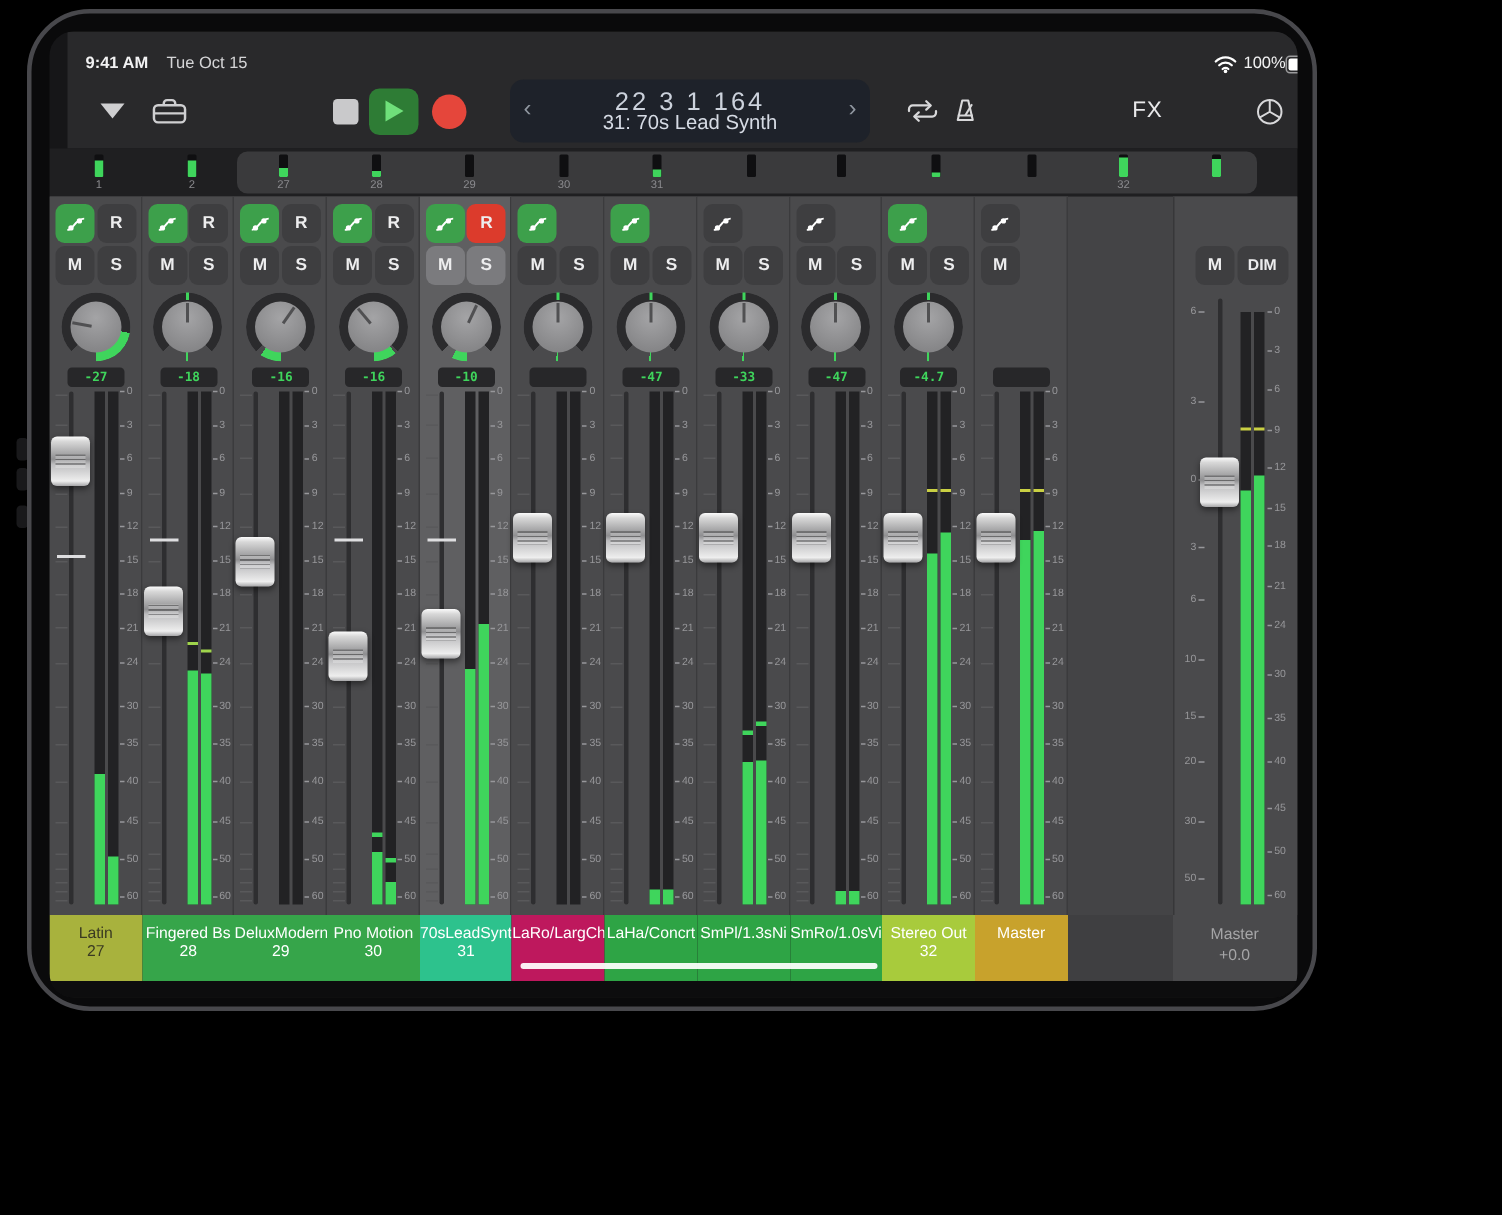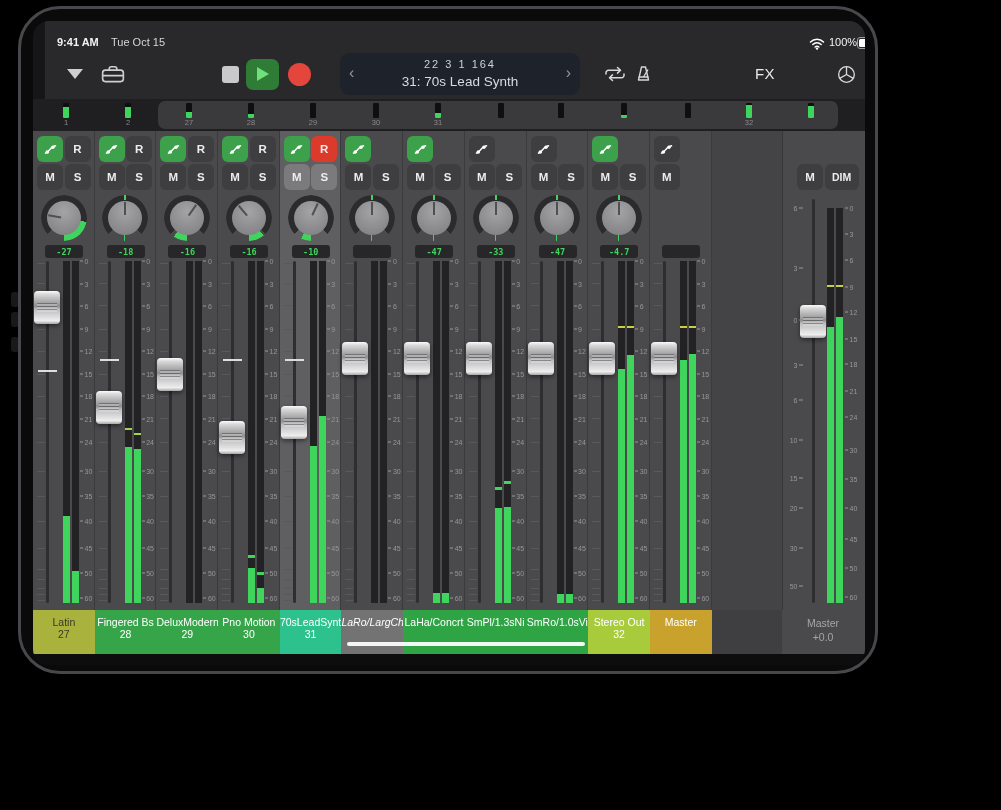--- a/index.html
+++ b/index.html
@@ -22,21 +22,21 @@
   .batt i{position:absolute;left:1px;top:1px;bottom:1px;width:17px;background:#fff;border-radius:1.5px;}
   .tb-chevron{position:absolute;left:22px;top:48px;width:0;height:0;border-left:8px solid transparent;
         border-right:8px solid transparent;border-top:10px solid #cfcfd1;cursor:pointer;}
   .tb-icon{position:absolute;top:44px;}
   .stop-btn{position:absolute;left:177px;top:45px;width:17px;height:17px;background:#c9c9cb;border-radius:3px;}
   .play-btn{position:absolute;left:201px;top:38px;width:33px;height:31px;background:#2e7c35;border-radius:7px;}
   .play-btn i{position:absolute;left:11px;top:8px;width:0;height:0;border-top:7.5px solid transparent;
         border-bottom:7.5px solid transparent;border-left:12px solid #6fe07a;}
   .rec-btn{position:absolute;left:243px;top:42px;width:23px;height:23px;border-radius:50%;background:#e5463b;}
   .lcd{position:absolute;left:295px;top:32px;width:240px;height:42px;background:#1e222a;border-radius:9px;}
-  .lcd-l1{position:absolute;left:0;top:5px;width:100%;text-align:center;font-size:11px;color:#ccd2dc;letter-spacing:2px;}
+  .lcd-l1{position:absolute;left:0;top:5px;width:100%;text-align:center;font-size:17px;color:#ccd2dc;letter-spacing:2px;}
   .lcd-l2{position:absolute;left:0;top:21px;width:100%;text-align:center;font-size:13.5px;color:#d6dbe4;}
   .lcd-ch{position:absolute;top:10px;font-size:16px;color:#8f969f;line-height:20px;}
   .fx-label{position:absolute;left:700px;top:44px;width:40px;text-align:center;font-size:15px;color:#e9e9eb;letter-spacing:.5px;}
   
   .ruler{position:absolute;left:0;top:78px;width:832px;height:32px;background:#1f1f21;}
   .ruler-view{position:absolute;left:125px;top:2px;width:680px;height:28px;background:#3a3a3c;border-radius:7px;}
   .ov-m{position:absolute;top:4px;width:6px;height:15px;background:#0f0f11;border-radius:1px;overflow:hidden;}
   .ov-t{position:absolute;top:19px;width:30px;margin-left:-12px;text-align:center;font-size:7.5px;color:#8a8a8e;}
   
   .mixer{position:absolute;left:0;top:110px;width:832px;height:479px;background:#444446;}
@@ -1044,21 +1044,21 @@
             <div class="no">29</div>
           </div>
           <div class="tlabel" style="width: 61.7px; background: rgb(54, 165, 74); color: rgb(255, 255, 255);">
             <div class="nm">Pno Motion</div>
             <div class="no">30</div>
           </div>
           <div class="tlabel" style="width: 61.7px; background: rgb(45, 194, 141); color: rgb(255, 255, 255);">
             <div class="nm">70sLeadSynt</div>
             <div class="no">31</div>
           </div>
-          <div class="tlabel" style="width: 61.7px; background: #737373; color: rgb(255, 255, 255); font-style: italic;">
+          <div class="tlabel" style="width: 61.7px; background: #be185d; color: rgb(255, 255, 255);">
             <div class="nm">LaRo/LargCh</div>
           </div>
           <div class="tlabel" style="width: 61.7px; background: rgb(46, 164, 69); color: rgb(255, 255, 255);">
             <div class="nm">LaHa/Concrt</div>
           </div>
           <div class="tlabel" style="width: 61.7px; background: rgb(46, 164, 69); color: rgb(255, 255, 255);">
             <div class="nm">SmPl/1.3sNi</div>
           </div>
           <div class="tlabel" style="width: 61.7px; background: rgb(46, 164, 69); color: rgb(255, 255, 255);">
             <div class="nm">SmRo/1.0sVi</div>

